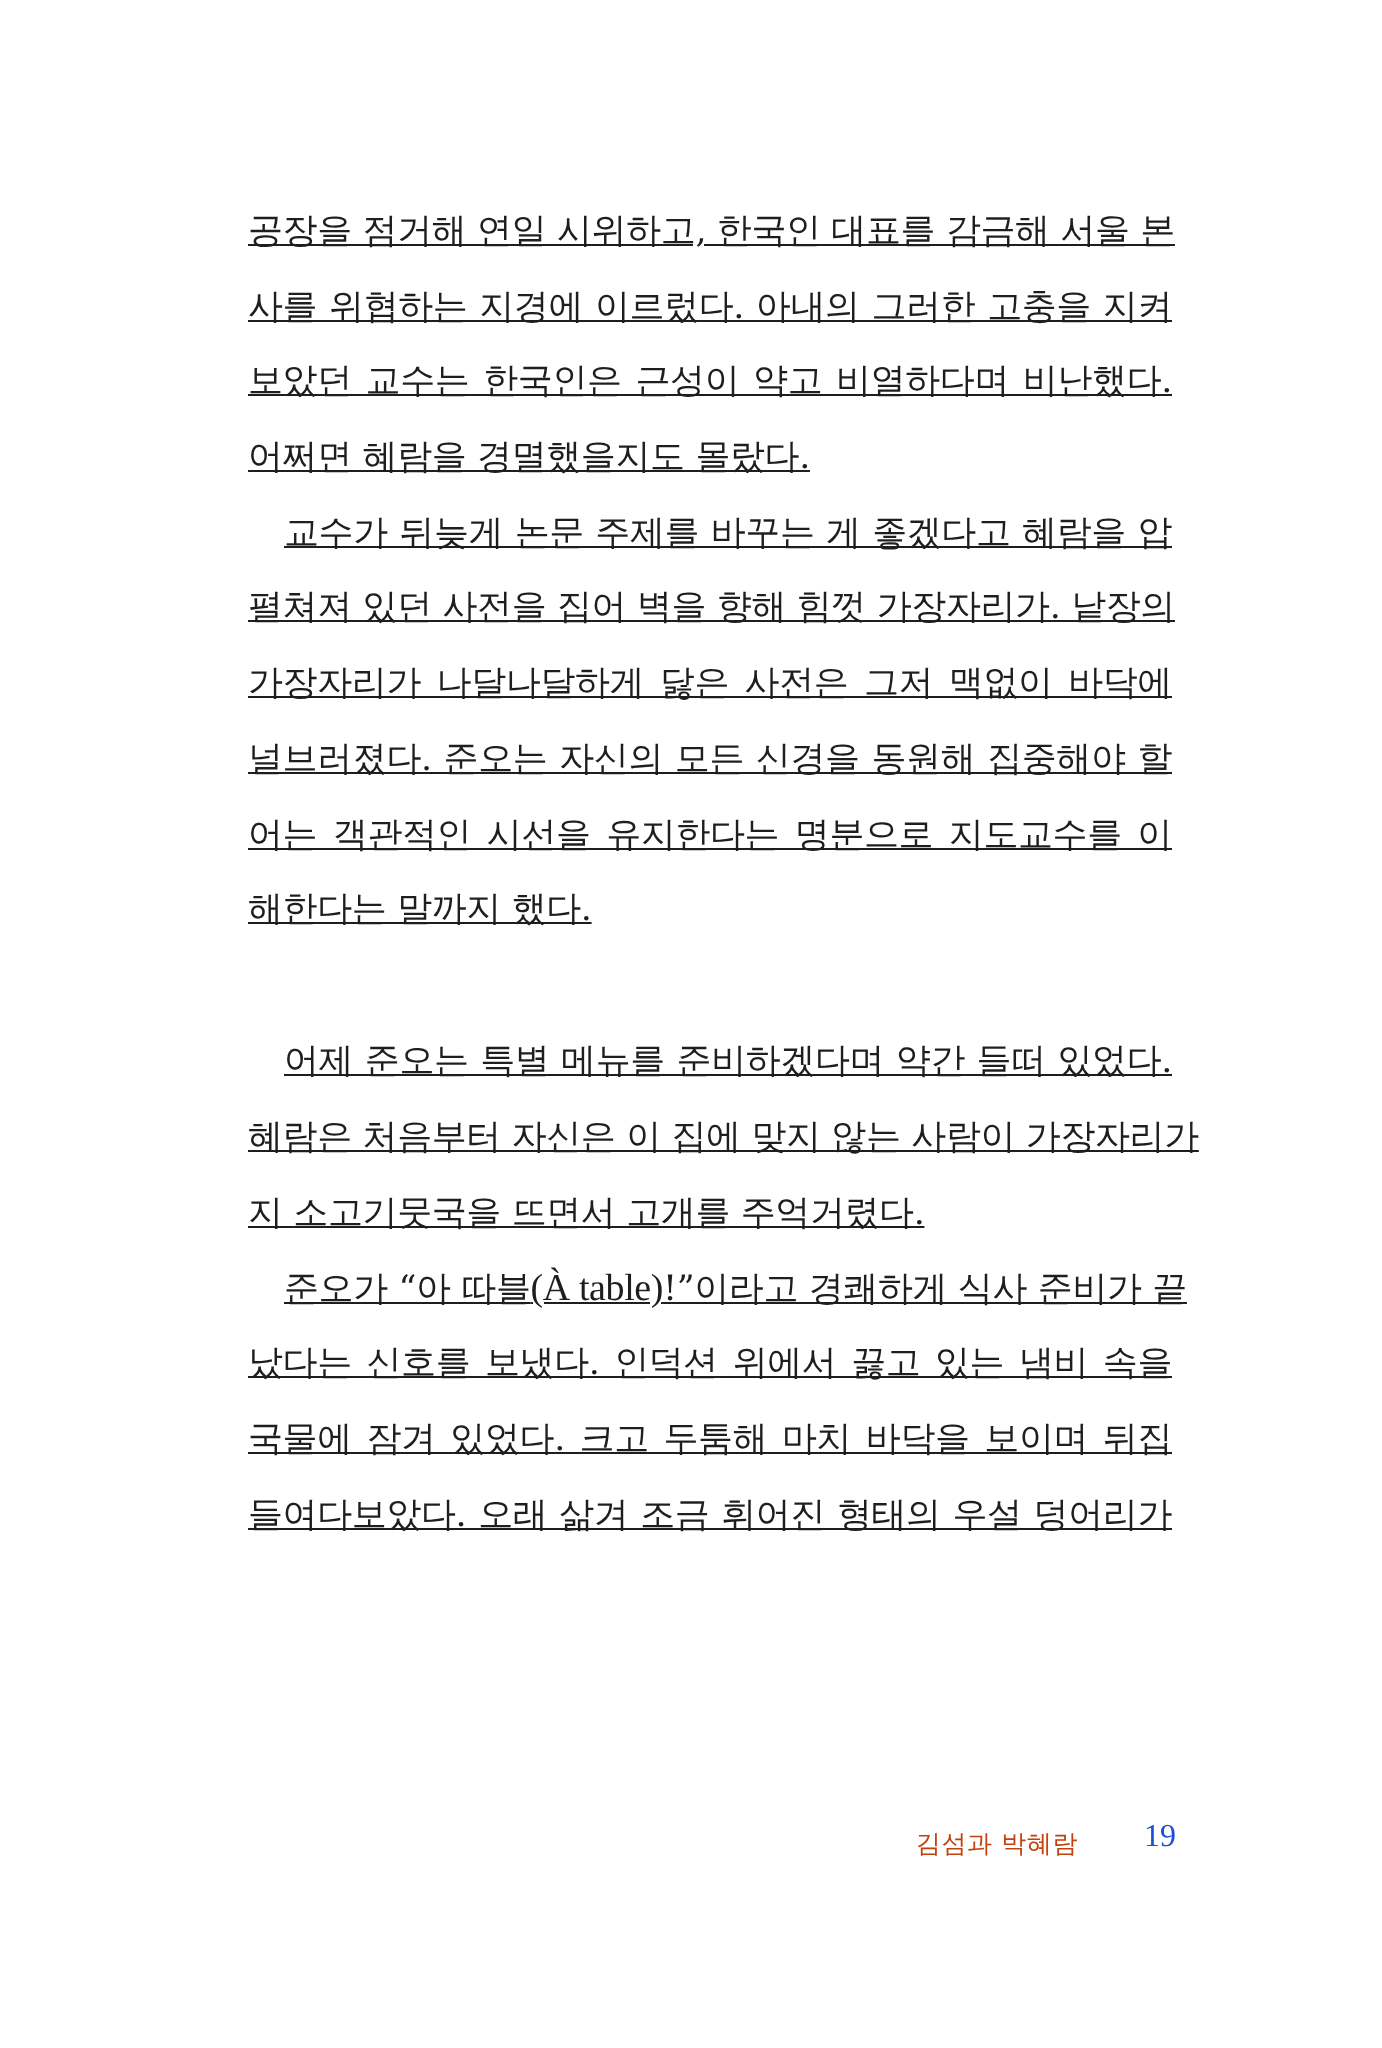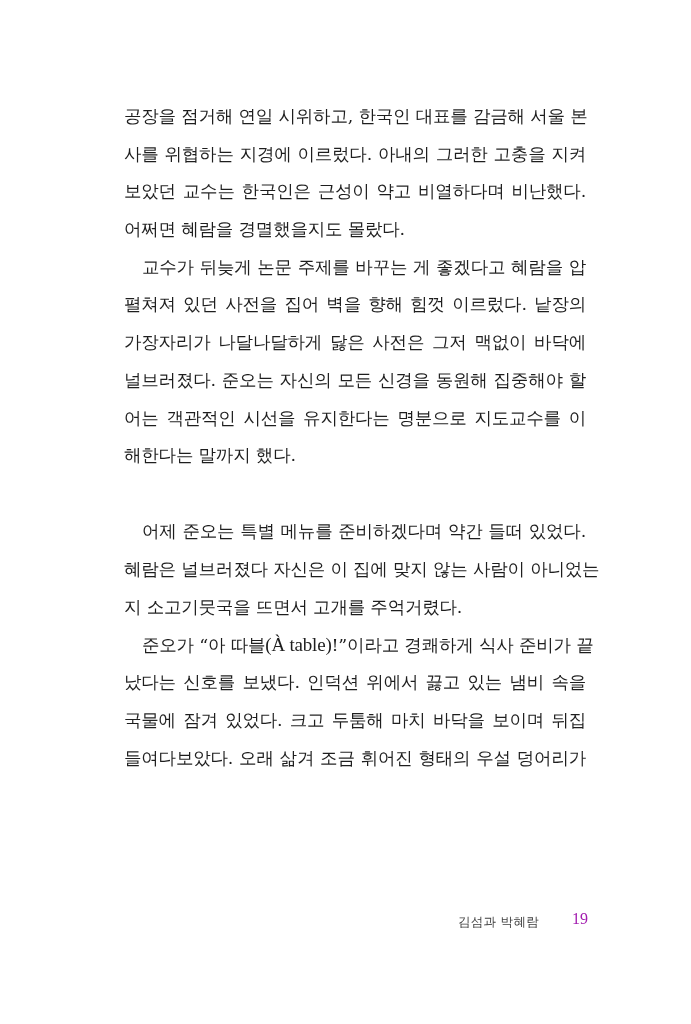--- a/index.html
+++ b/index.html
@@ -43,20 +43,21 @@
     }
     .line.indent {
       padding-left: 18px;
       justify-content: center;
     }
     .line .justify {
       display: block;
       width: 100%;
       text-align: justify;
       text-align-last: justify;
+      text-decoration: underline;
     }
     .line.last .justify {
       text-align: left;
       text-align-last: left;
     }
     .section-break {
       height: 38.5px;
     }
     .latin {
       font-family: "Liberation Serif", "DejaVu Serif", serif;
@@ -67,30 +68,30 @@
       top: 910px;
       left: 0;
       width: 691px;
       height: 26px;
     }
     .running-title {
       position: absolute;
       right: 152px;
       top: 4px;
       font-size: 12.5px;
-      color: #404040;
+      color: #c2410c;
       letter-spacing: 0.3px;
     }
     .page-number {
       position: absolute;
       right: 103px;
       top: 0px;
       font-family: "Liberation Serif", "DejaVu Serif", serif;
       font-size: 16px;
-      color: #a21caf;
+      color: #1d4ed8;
     }
   </style>
 </head>
 <body>
 
 <div class="page">
 
   <div class="text-block">
 
     <div>
@@ -106,21 +107,21 @@
       <div class="line last">
           <span class="justify">어쩌면 혜람을 경멸했을지도 몰랐다.</span>
         </div>
     </div>
 
     <div>
       <div class="line indent">
           <span class="justify">교수가 뒤늦게 논문 주제를 바꾸는 게 좋겠다고 혜람을 압</span>
         </div>
       <div class="line">
-          <span class="justify">펼쳐져 있던 사전을 집어 벽을 향해 힘껏 이르렀다. 낱장의</span>
+          <span class="justify">펼쳐져 있던 사전을 집어 벽을 향해 힘껏 가장자리가. 낱장의</span>
         </div>
       <div class="line">
           <span class="justify">가장자리가 나달나달하게 닳은 사전은 그저 맥없이 바닥에</span>
         </div>
       <div class="line">
           <span class="justify">널브러졌다. 준오는 자신의 모든 신경을 동원해 집중해야 할</span>
         </div>
       <div class="line">
           <span class="justify">어는 객관적인 시선을 유지한다는 명분으로 지도교수를 이</span>
         </div>
@@ -129,21 +130,21 @@
         </div>
     </div>
 
     <div class="section-break"></div>
 
     <div>
       <div class="line indent">
           <span class="justify">어제 준오는 특별 메뉴를 준비하겠다며 약간 들떠 있었다.</span>
         </div>
       <div class="line">
-          <span class="justify">혜람은 널브러졌다 자신은 이 집에 맞지 않는 사람이 아니었는</span>
+          <span class="justify">혜람은 처음부터 자신은 이 집에 맞지 않는 사람이 가장자리가</span>
         </div>
       <div class="line last">
           <span class="justify">지 소고기뭇국을 뜨면서 고개를 주억거렸다.</span>
         </div>
     </div>
 
     <div>
       <div class="line indent">
         <span class="justify"><span>준오가 “아 따블</span><span class="latin">(À table)</span><span>!”이라고 경쾌하게 식사 준비가 끝</span></span>
       </div>

